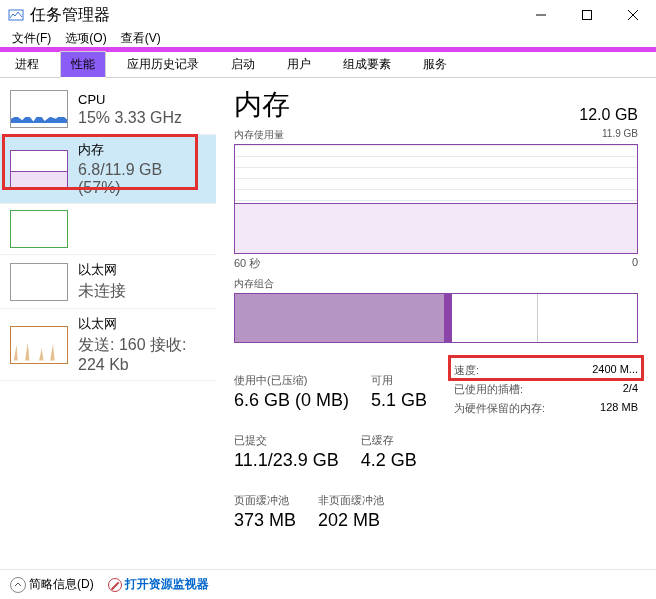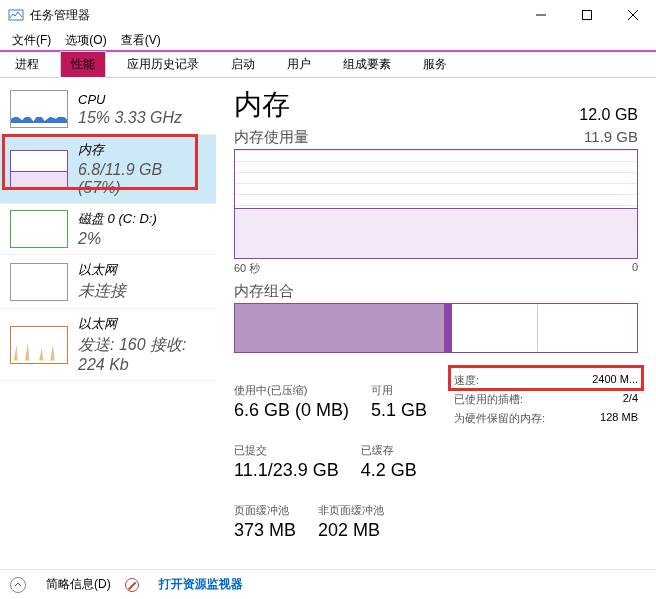--- a/index.html
+++ b/index.html
@@ -1,55 +1,55 @@
 <!DOCTYPE html>
 <html><head>
 <meta charset="utf-8">
 <style>
 * { margin: 0; padding: 0; box-sizing: border-box; font-family: "Microsoft YaHei", "Segoe UI", sans-serif; }
 body { background: #fff; width: 656px; height: 599px; overflow: hidden; font-size: 12px; color: #000; }
 
 .titlebar { height: 30px; display: flex; align-items: center; padding-left: 8px; }
 .titlebar-icon { width: 16px; height: 16px; margin-right: 6px; }
-.titlebar-title { flex: 1; font-size: 12px; }
+.titlebar-title { flex: 1; font-size: 16px; }
 .win-controls { display: flex; }
 .win-btn { width: 46px; height: 30px; display: flex; align-items: center; justify-content: center; }
 .win-btn svg { width: 10px; height: 10px; }
 
-.menubar { height: 22px; display: flex; align-items: center; padding-left: 6px; gap: 2px; border-bottom: 2px solid #d946ef; }
+.menubar { height: 22px; display: flex; align-items: center; padding-left: 6px; gap: 2px; border-bottom: 5px solid #d946ef; }
 .menu-item { padding: 2px 6px; font-size: 12px; }
 
 .tabs { height: 26px; display: flex; align-items: flex-end; border-bottom: 1px solid #d0d0d0; padding-left: 4px; gap: 10px; }
 .tab { padding: 4px 10px 4px 10px; font-size: 12px; border: 1px solid transparent; position: relative; top: 1px; }
-.tab.active { border: 1px solid #d0d0d0; border-bottom: 1px solid #fff; background: #be185d; }
+.tab.active { border: 1px solid #d0d0d0; border-bottom: 1px solid #fff; background: #8b5cf6; }
 
 .content { display: flex; height: 490px; }
 
 .sidebar { width: 216px; padding-top: 6px; position: relative; }
 .side-item { display: flex; align-items: center; padding: 6px 8px 6px 10px; gap: 10px; border-bottom: 1px solid #f0f0f0; }
 .side-item.selected { background: #cde8f6; }
 .thumb { width: 58px; height: 38px; border: 1px solid #999; background: #fff; position: relative; flex-shrink: 0; }
 .thumb-cpu::after { content:""; position:absolute; left:0; right:0; bottom:4px; height:14px; background: linear-gradient(transparent 60%, #3a78d6 60%); clip-path: polygon(0 70%, 10% 50%, 20% 80%, 30% 40%, 40% 90%, 50% 30%, 60% 85%, 70% 55%, 80% 70%, 90% 40%, 100% 75%, 100% 100%, 0 100%); }
 .thumb-mem { border-color: #8b44a7; }
 .thumb-mem::before { content:""; position:absolute; left:0; right:0; top:55%; bottom:0; background:#f0e0f5; border-top:1px solid #8b44a7; }
 .thumb-disk { border-color: #4ca84c; }
 .thumb-eth2 { border-color: #c87f3a; }
 .thumb-eth2::after { content:""; position:absolute; left:0; right:0; bottom:2px; height:20px; background:transparent; clip-path: polygon(5% 100%,10% 20%,12% 100%,25% 100%,30% 10%,33% 100%,50% 100%,55% 40%,58% 100%,70% 100%,75% 15%,78% 100%,100% 100%,0 100%); background-color:#e5c090; }
-.side-text { display:flex; flex-direction:column; gap:2px;font-style:italic; }
+.side-text { display:flex; flex-direction:column; gap:2px; }
 .side-title { font-size: 13px; }
 .side-sub { font-size: 16px; color: #555; }
 
 .highlight-mem { position:absolute; border: 3px solid #e03030; pointer-events:none; }
 .hl1 { left: 2px; top: 56px; width: 196px; height: 56px; }
 
 .main { flex: 1; padding: 8px 18px 0 18px; position: relative; }
 .main-header { display:flex; justify-content:space-between; align-items:flex-end; margin-bottom: 4px;}
 .main-title { font-size: 28px; font-weight: 400; }
 .main-cap { font-size: 16px; }
-.graph-label-row { display:flex; justify-content:space-between; font-size:15px; color:#555; margin-top:2px;}
+.graph-label-row { display:flex; justify-content:space-between; font-size:10px; color:#555; margin-top:2px;}
 .graph { border:1px solid #8b44a7; height: 110px; margin-top:2px; position:relative; background:
   linear-gradient(#e9e9e9 1px, transparent 1px) 0 0/100% 11px;
 }
 .graph-fill { position:absolute; left:0; right:0; bottom:0; height:46%; background:#f3e8f7; border-top:1px solid #8b44a7;}
 .graph-footer { display:flex; justify-content:space-between; font-size:11px; color:#555; margin-top:2px;}
 
 .comp-graph { border:1px solid #8b44a7; height:50px; margin-top:2px; position:relative; background:#fff;}
 .comp-seg1 { position:absolute; left:0; top:0; bottom:0; width:52%; background:#b694c4;}
 .comp-seg2 { position:absolute; left:52%; top:0; bottom:0; width:2%; background:#8b44a7;}
 .comp-divider { position:absolute; top:0; bottom:0; width:1px; background:#ccc;}
@@ -59,21 +59,21 @@
 .stat-block { margin-bottom: 10px; margin-top: 12px; }
 .stat-row { display:flex; gap: 22px; }
 .stat-label { font-size: 11px; color:#555; margin-bottom: 2px; white-space: nowrap; }
 .stat-value { font-size: 18px; white-space: nowrap; }
 .stats-right { flex:1; font-size:11px; position: relative; }
 .info-row { display:flex; justify-content:space-between; padding: 2px 0; }
 .info-key { color:#555; }
 .hl2 { position:absolute; border:3px solid #e03030; pointer-events:none; left:-6px; top:-6px; right:-6px; height:26px;}
 
 .footer { position:absolute; left:0; right:0; bottom:0; height:30px; border-top:1px solid #e5e5e5; display:flex; align-items:center; padding-left:10px; gap:14px; font-size:12px;}
-.footer-item { display:flex; align-items:center; gap:20px;justify-content:center;}
+.footer-item { display:flex; align-items:center; gap:3px;justify-content:center;}
 .chev-circle { width:16px; height:16px; border:1px solid #888; border-radius:50%; display:flex; align-items:center; justify-content:center;}
 .no-icon { width:14px; height:14px; border:1.5px solid #c04040; border-radius:50%; position:relative;}
 .no-icon::after { content:""; position:absolute; left:1px; right:1px; top:50%; height:1.5px; background:#c04040; transform: rotate(-45deg);}
 .link { color:#0066cc;font-weight:bold; }
 </style>
 </head>
 <body>
 
 <div class="titlebar">
   <svg class="titlebar-icon" viewBox="0 0 16 16">
@@ -129,24 +129,20 @@
     </div>
     <div class="side-item selected">
       <div class="thumb thumb-mem"></div>
       <div class="side-text">
         <div class="side-title">内存</div>
         <div class="side-sub">6.8/11.9 GB (57%)</div>
       </div>
     </div>
     <div class="side-item">
       <div class="thumb thumb-disk"></div>
-      <div class="side-text">
-        <div class="side-title">磁盘 0 (C: D:)</div>
-        <div class="side-sub">2%</div>
-      </div>
     </div>
     <div class="side-item">
       <div class="thumb"></div>
       <div class="side-text">
         <div class="side-title">以太网</div>
         <div class="side-sub">未连接</div>
       </div>
     </div>
     <div class="side-item">
       <div class="thumb thumb-eth2"></div>

